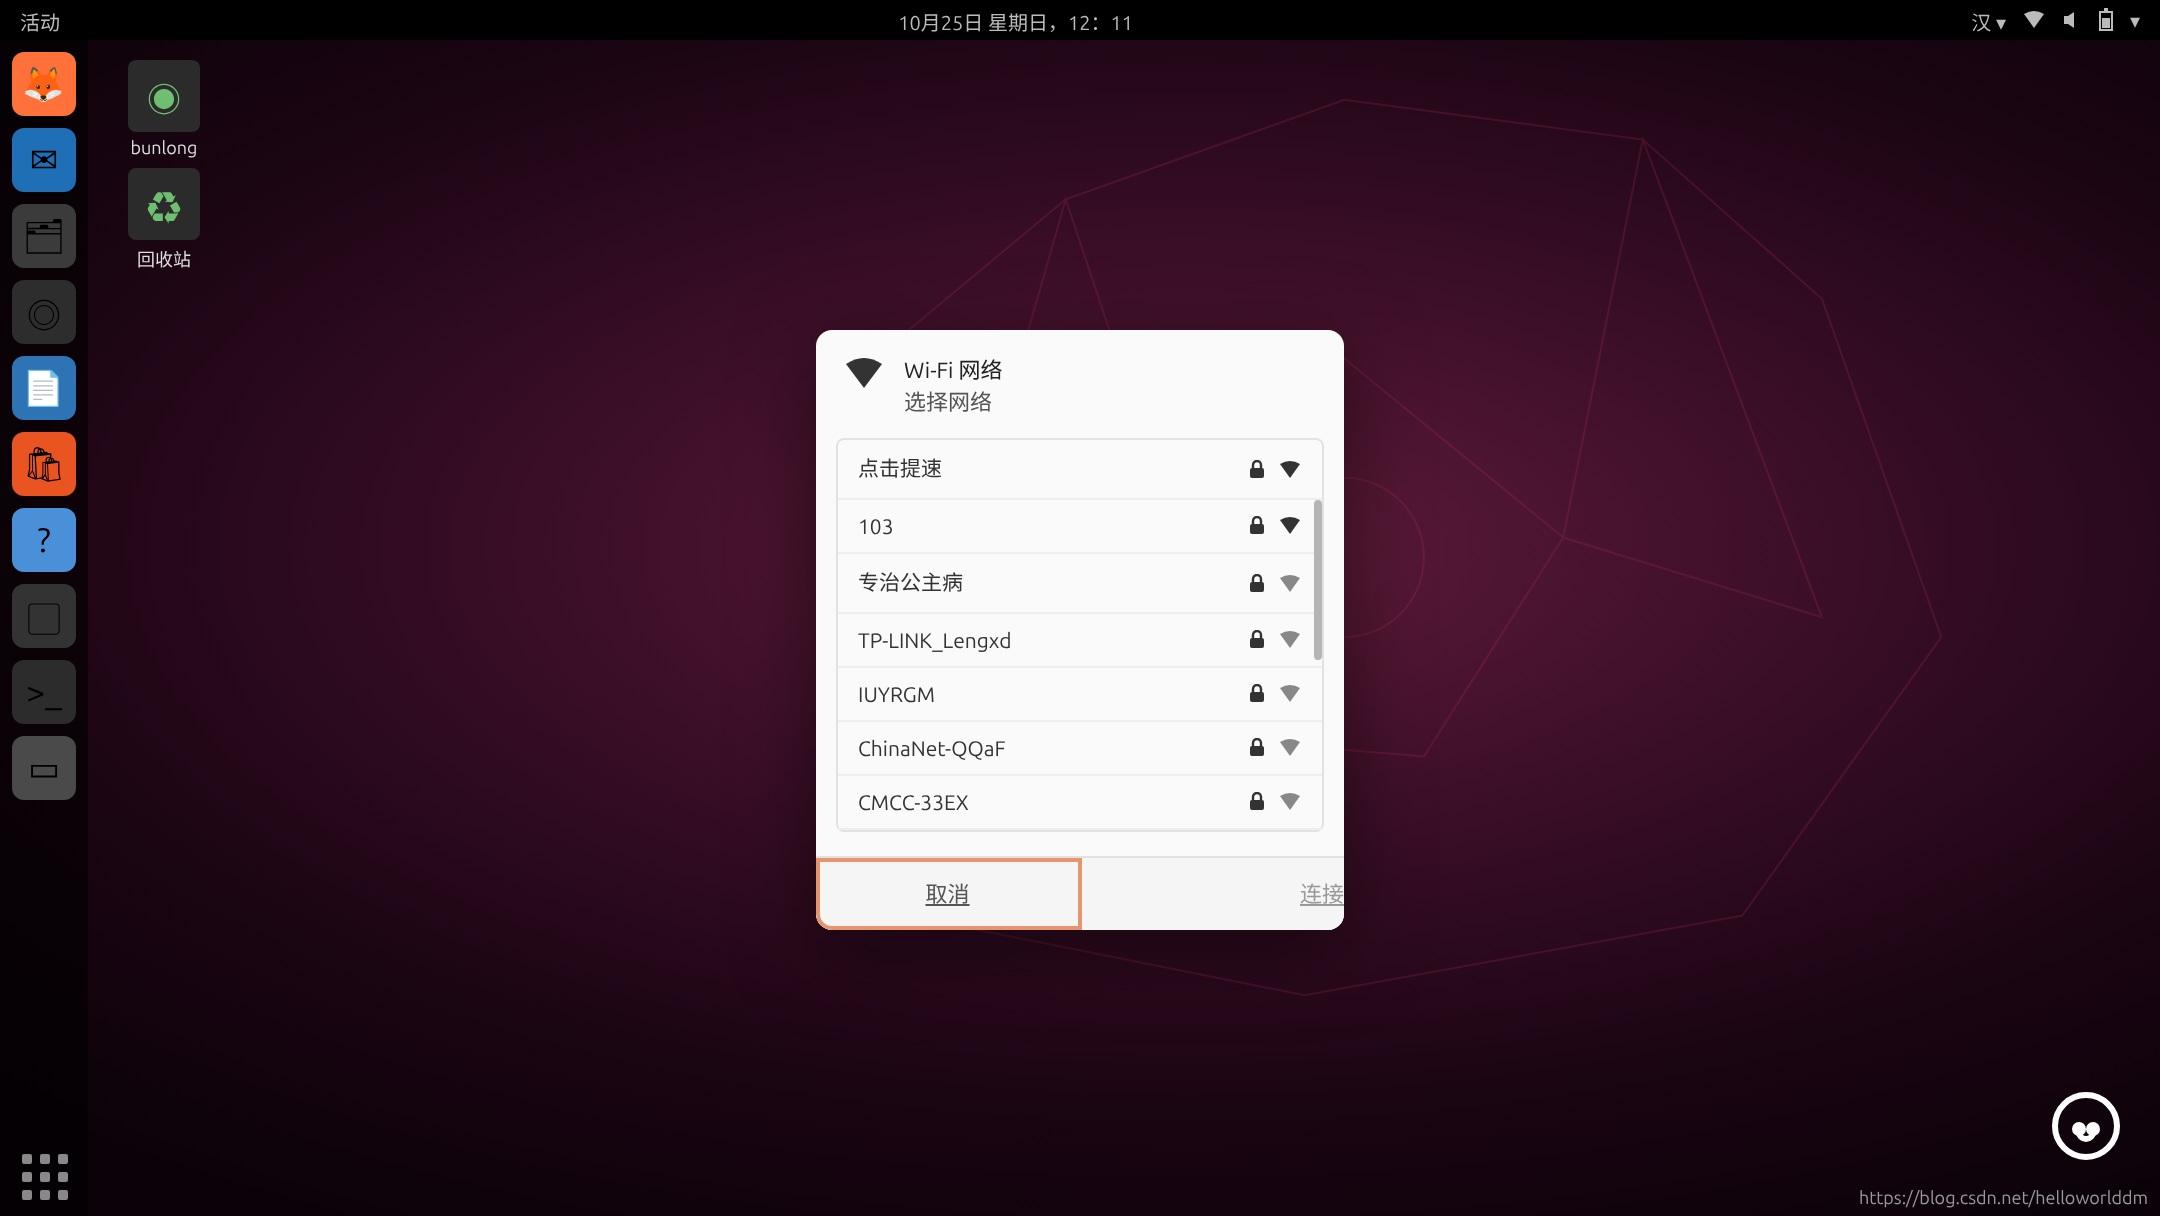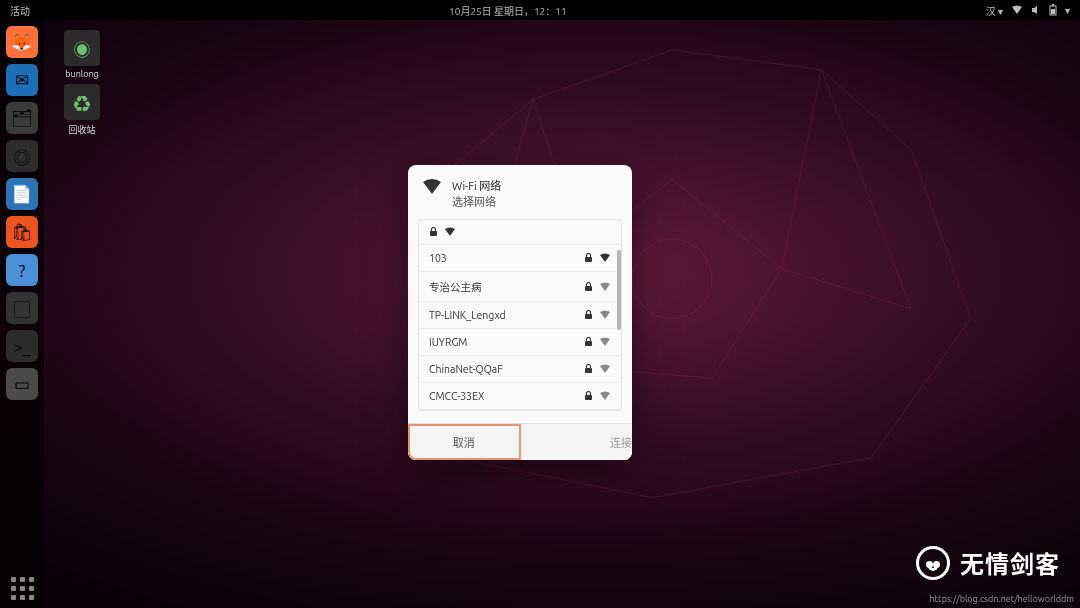--- a/index.html
+++ b/index.html
@@ -31,40 +31,40 @@
 
 .desk-icon { position:absolute; width:52px; text-align:center; color:#ddd; font-size:9px;}
 .desk-icon .ic { width:36px; height:36px; margin:0 auto 3px; background:#2b2b2b; border-radius:4px; display:flex; align-items:center; justify-content:center; color:#6fbf73; font-size:17px;}
 
 
 .lineart { position:absolute; left:30%; top:5%; width:70%; height:90%; opacity:0.18; pointer-events:none;}
 .lineart svg { width:100%; height:100%; }
 
 
 .dialog {
-  position:absolute; left:408px; top:165px; width:224px;
+  position:absolute; left:408px; top:165px; width:264px;
   background:#fafafa; border-radius:8px; box-shadow:0 10px 40px rgba(0,0,0,0.5);
   display:flex; flex-direction:column; overflow:hidden;
 }
 .dlg-head { display:flex; gap:10px; padding:12px 14px 10px; align-items:flex-start;}
 .dlg-head .wifi-icon { font-size:18px; color:#333; margin-top:2px;}
 .dlg-head .titles .t1 { font-size:11px; color:#222;}
 .dlg-head .titles .t2 { font-size:11px; color:#555;}
 
 .net-list { border:1px solid #e2e2e2; border-radius:4px; margin:0 10px 12px; position:relative; }
 .net-row { display:flex; align-items:center; padding:7px 10px; font-size:10.5px; color:#333; border-bottom:1px solid #eee; cursor:pointer;}
 .net-row:last-child { border-bottom:none; }
 .net-row .name { flex:1; }
 .net-row .lock { font-size:10px; color:#333; margin-right:6px;}
 .net-row .sig { font-size:11px; color:#333;}
 .net-row .sig.weak { color:#888; }
 .scroll-th { position:absolute; right:0; top:30px; width:4px; height:80px; background:#b5b5b5; border-radius:2px;}
 
 .dlg-buttons { display:flex; border-top:1px solid #e2e2e2; }
-.dlg-buttons button { flex:1; border:none; background:#f5f5f5; padding:10px 0; font-size:11px; color:#555; cursor:pointer;}
+.dlg-buttons button { flex:1; border:none; background:#f5f5f5; padding:10px 0; font-size:11px; color:#555; cursor:pointer;text-decoration:underline;}
 .dlg-buttons button:first-child { border-right:1px solid #e2e2e2; color:#555; outline:2px solid #e6946e; outline-offset:-2px; border-radius:0 0 0 8px;}
 .dlg-buttons button:last-child { color:#999;text-align:right; }
 
 
 .watermark { position:absolute; right:20px; bottom:28px; display:flex; align-items:center; gap:10px; color:#fff;}
 .wm-logo { width:34px; height:34px; border:3px solid #fff; border-radius:50%; position:relative;}
 .wm-logo::before, .wm-logo::after { content:''; position:absolute; background:#fff; border-radius:50%;}
 .wm-logo::before { width:7px; height:7px; left:7px; top:12px;}
 .wm-logo::after { width:7px; height:7px; right:7px; top:12px;}
 .wm-smile { position:absolute; left:9px; right:9px; bottom:6px; height:7px; border:3px solid #fff; border-top:none; border-radius:0 0 14px 14px;}
@@ -165,20 +165,21 @@
           </svg>
       </div>
       <div class="titles">
         <div class="t1">Wi-Fi 网络</div>
         <div class="t2">选择网络</div>
       </div>
     </div>
     <div class="net-list">
 
       <div class="net-row">
+          <span class="name">点击提速</span>
           <span class="lock">
             <svg width="9" height="10" viewBox="0 0 9 10">
               <rect x="1" y="4" width="7" height="5" rx="1" fill="#333"></rect>
               <path d="M2.5 4 V2.5 a2 2 0 0 1 4 0 V4" stroke="#333" fill="none" stroke-width="1.2"></path>
             </svg>
           </span>
           <span class="sig ">
             <svg width="12" height="10" viewBox="0 0 12 10">
               <path d="M6 9 L11 2 Q6 -1 1 2 Z" fill="#333"></path>
             </svg>
@@ -273,17 +274,16 @@
     <div class="dlg-buttons">
       <button>取消</button>
       <button>连接</button>
     </div>
   </div>
 
   <div class="watermark">
     <div class="wm-logo">
         <div class="wm-smile"></div>
       </div>
-    <div class="wm-text">无情剑客</div>
   </div>
   <div class="footer-url">https://blog.csdn.net/helloworlddm</div>
 
 </div>
 
 </body></html>

